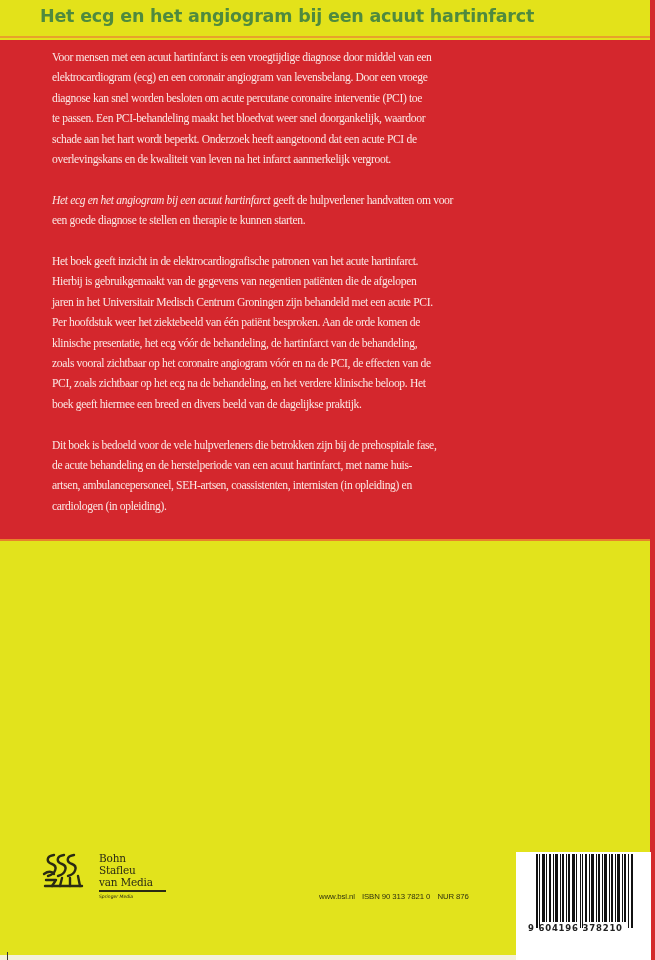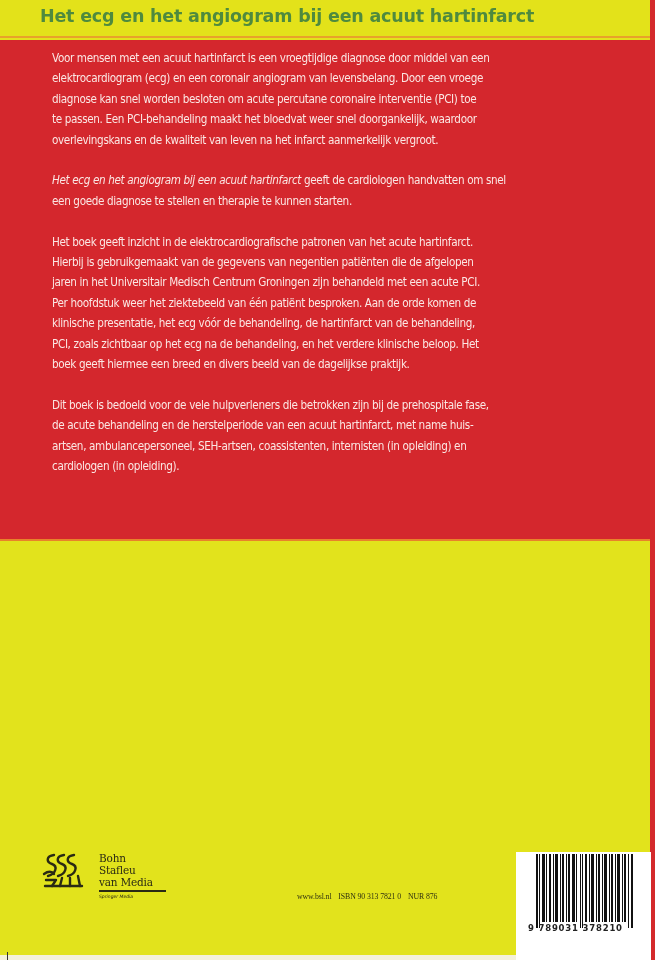--- a/index.html
+++ b/index.html
@@ -30,21 +30,21 @@
       background: #d4272d;
       border-bottom: 2px solid #e8822a;
     }
     .body-text {
       position: absolute; left: 52px; top: 8px; width: 570px;
       color: #fbe7e4;
       font-family: "DejaVu Sans Condensed", "DejaVu Sans", sans-serif;
       font-size: 11.6px; line-height: 20.4px;
       letter-spacing: -0.35px;
     }
-    .body-text p { margin-bottom: 20.4px; }
+    .body-text p { margin-bottom: 20.4px; font-family: Liberation Serif, serif; }
     .body-text p.line { margin: 0; white-space: nowrap; }
     .body-text .gap { height: 20.4px; }
     .italic { font-style: italic; }
     .logo {
       position: absolute; left: 42px; top: 852px; width: 130px; height: 55px;
     }
     .logo-mark { position: absolute; left: 0; top: 0; width: 42px; height: 36px; }
     .logo-name {
       position: absolute; left: 57px; top: 0;
       font-family: "DejaVu Serif", serif; font-size: 10.5px; line-height: 12px;
@@ -53,22 +53,22 @@
     .logo-rule {
       position: absolute; left: 57px; top: 38px; width: 67px; height: 1.5px;
       background: #2a2a14;
     }
     .logo-sub {
       position: absolute; left: 57px; top: 42px;
       font-family: "DejaVu Sans", sans-serif; font-size: 4.5px; font-style: italic;
       color: #2a2a14;
     }
     .isbn-line {
-      position: absolute; left: 297px; top: 892px;
-      font-family: Liberation Serif, serif; font-size: 7.8px;
+      position: absolute; left: 319px; top: 892px;
+      font-family: Liberation Sans, sans-serif; font-size: 7.8px;
       color: #2f3210; letter-spacing: -0.1px; white-space: nowrap;
     }
     .isbn-line span { margin-right: 5px; }
     .barcode-box {
       position: absolute; left: 516px; top: 852px; width: 135px; height: 108px;
       background: #ffffff;
     }
     .barcode-bars {
       position: absolute; left: 20px; top: 2px; width: 97px; height: 74px;
     }
@@ -93,34 +93,36 @@
   <div class="header-title">Het ecg en het angiogram bij een acuut hartinfarct</div>
 </div>
 
 <div class="red-panel">
   <div class="body-text">
     <div>
       <p class="line">Voor mensen met een acuut hartinfarct is een vroegtijdige diagnose door middel van een</p>
       <p class="line">elektrocardiogram (ecg) en een coronair angiogram van levensbelang. Door een vroege</p>
       <p class="line">diagnose kan snel worden besloten om acute percutane coronaire interventie (PCI) toe</p>
       <p class="line">te passen. Een PCI-behandeling maakt het bloedvat weer snel doorgankelijk, waardoor</p>
+      <p class="line">schade aan het hart wordt beperkt. Onderzoek heeft aangetoond dat een acute PCI de</p>
       <p class="line">overlevingskans en de kwaliteit van leven na het infarct aanmerkelijk vergroot.</p>
     </div>
     <div class="gap"></div>
     <div>
-      <p class="line"><span class="italic">Het ecg en het angiogram bij een acuut hartinfarct</span><span> geeft de cardiologen handvatten om snel</span></p>
+      <p class="line"><span class="italic">Het ecg en het angiogram bij een acuut hartinfarct</span><span> geeft de hulpverlener handvatten om voor</span></p>
       <p class="line">een goede diagnose te stellen en therapie te kunnen starten.</p>
     </div>
     <div class="gap"></div>
     <div>
       <p class="line">Het boek geeft inzicht in de elektrocardiografische patronen van het acute hartinfarct.</p>
       <p class="line">Hierbij is gebruikgemaakt van de gegevens van negentien patiënten die de afgelopen</p>
       <p class="line">jaren in het Universitair Medisch Centrum Groningen zijn behandeld met een acute PCI.</p>
       <p class="line">Per hoofdstuk weer het ziektebeeld van één patiënt besproken. Aan de orde komen de</p>
       <p class="line">klinische presentatie, het ecg vóór de behandeling, de hartinfarct van de behandeling,</p>
+      <p class="line">zoals vooral zichtbaar op het coronaire angiogram vóór en na de PCI, de effecten van de</p>
       <p class="line">PCI, zoals zichtbaar op het ecg na de behandeling, en het verdere klinische beloop. Het</p>
       <p class="line">boek geeft hiermee een breed en divers beeld van de dagelijkse praktijk.</p>
     </div>
     <div class="gap"></div>
     <div>
       <p class="line">Dit boek is bedoeld voor de vele hulpverleners die betrokken zijn bij de prehospitale fase,</p>
       <p class="line">de acute behandeling en de herstelperiode van een acuut hartinfarct, met name huis-</p>
       <p class="line">artsen, ambulancepersoneel, SEH-artsen, coassistenten, internisten (in opleiding) en</p>
       <p class="line">cardiologen (in opleiding).</p>
     </div>
@@ -183,17 +185,17 @@
       <rect x="73" y="0" width="1" height="68"></rect>
       <rect x="75" y="0" width="2" height="68"></rect>
       <rect x="79" y="0" width="1" height="68"></rect>
       <rect x="81" y="0" width="3" height="68"></rect>
       <rect x="86" y="0" width="1" height="68"></rect>
       <rect x="88" y="0" width="2" height="68"></rect>
       <rect x="92" y="0" width="1" height="74"></rect>
       <rect x="95" y="0" width="2" height="74"></rect>
     </g>
   </svg>
-  <div class="barcode-digits">9 789031 378210</div>
+  <div class="barcode-digits">9 604196 378210</div>
 </div>
 
 <div class="bottom-strip"></div>
 <div class="bottom-tick"></div>
 
 </body></html>

